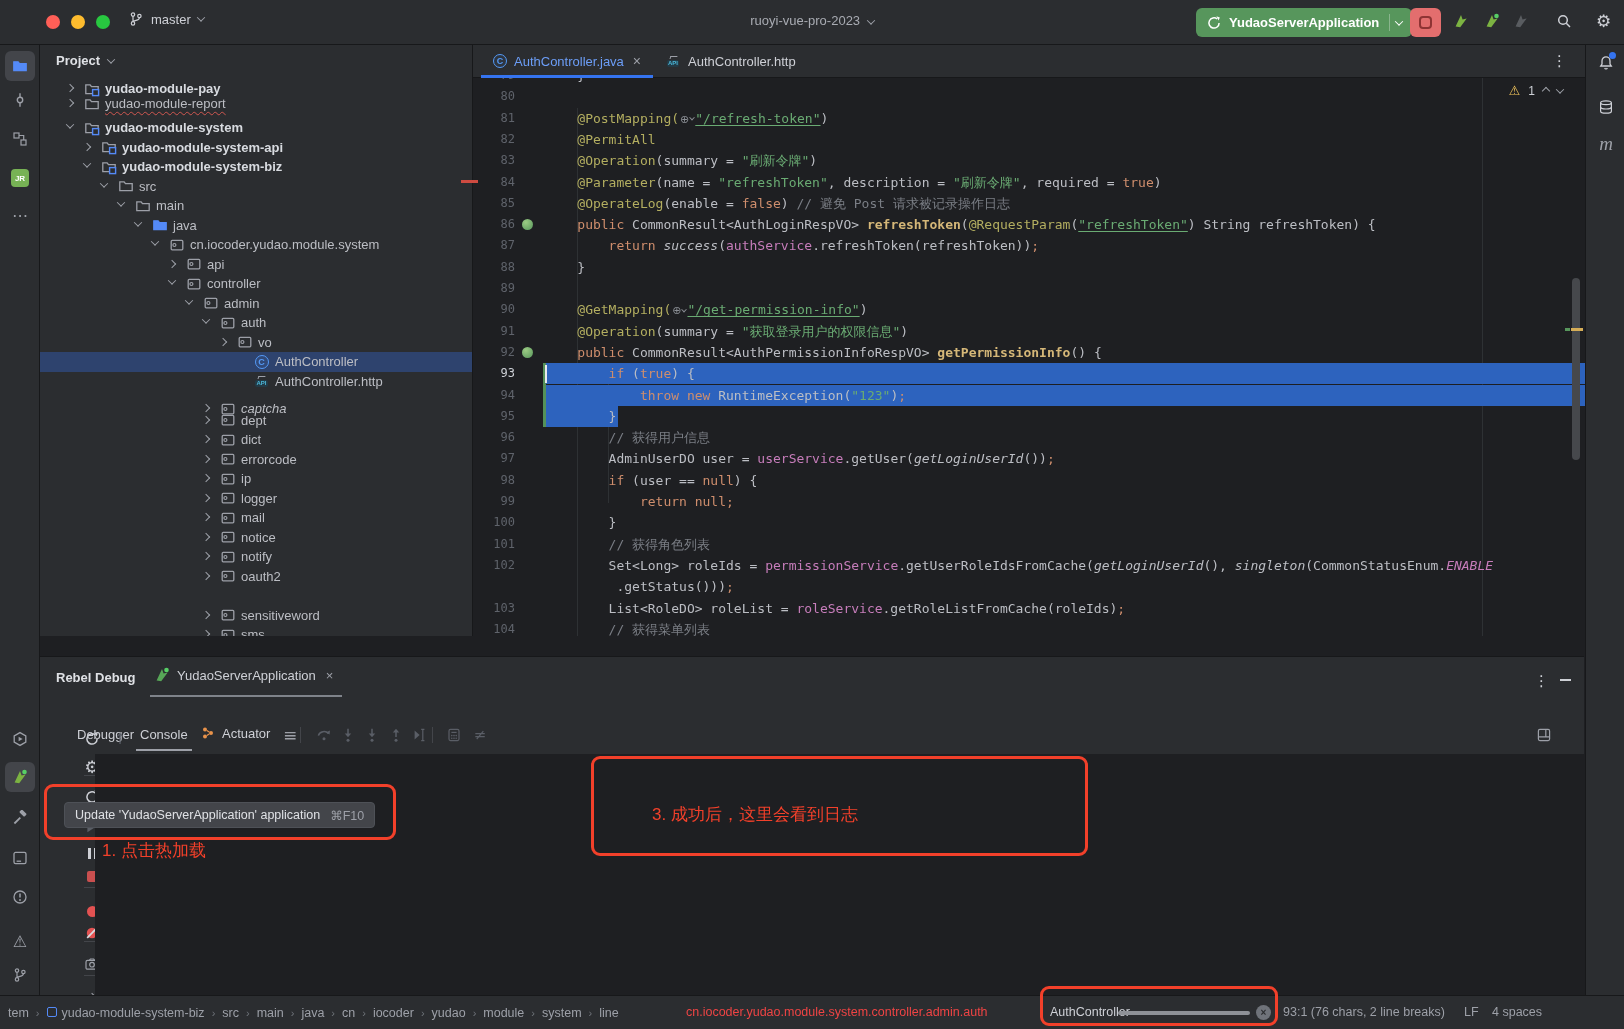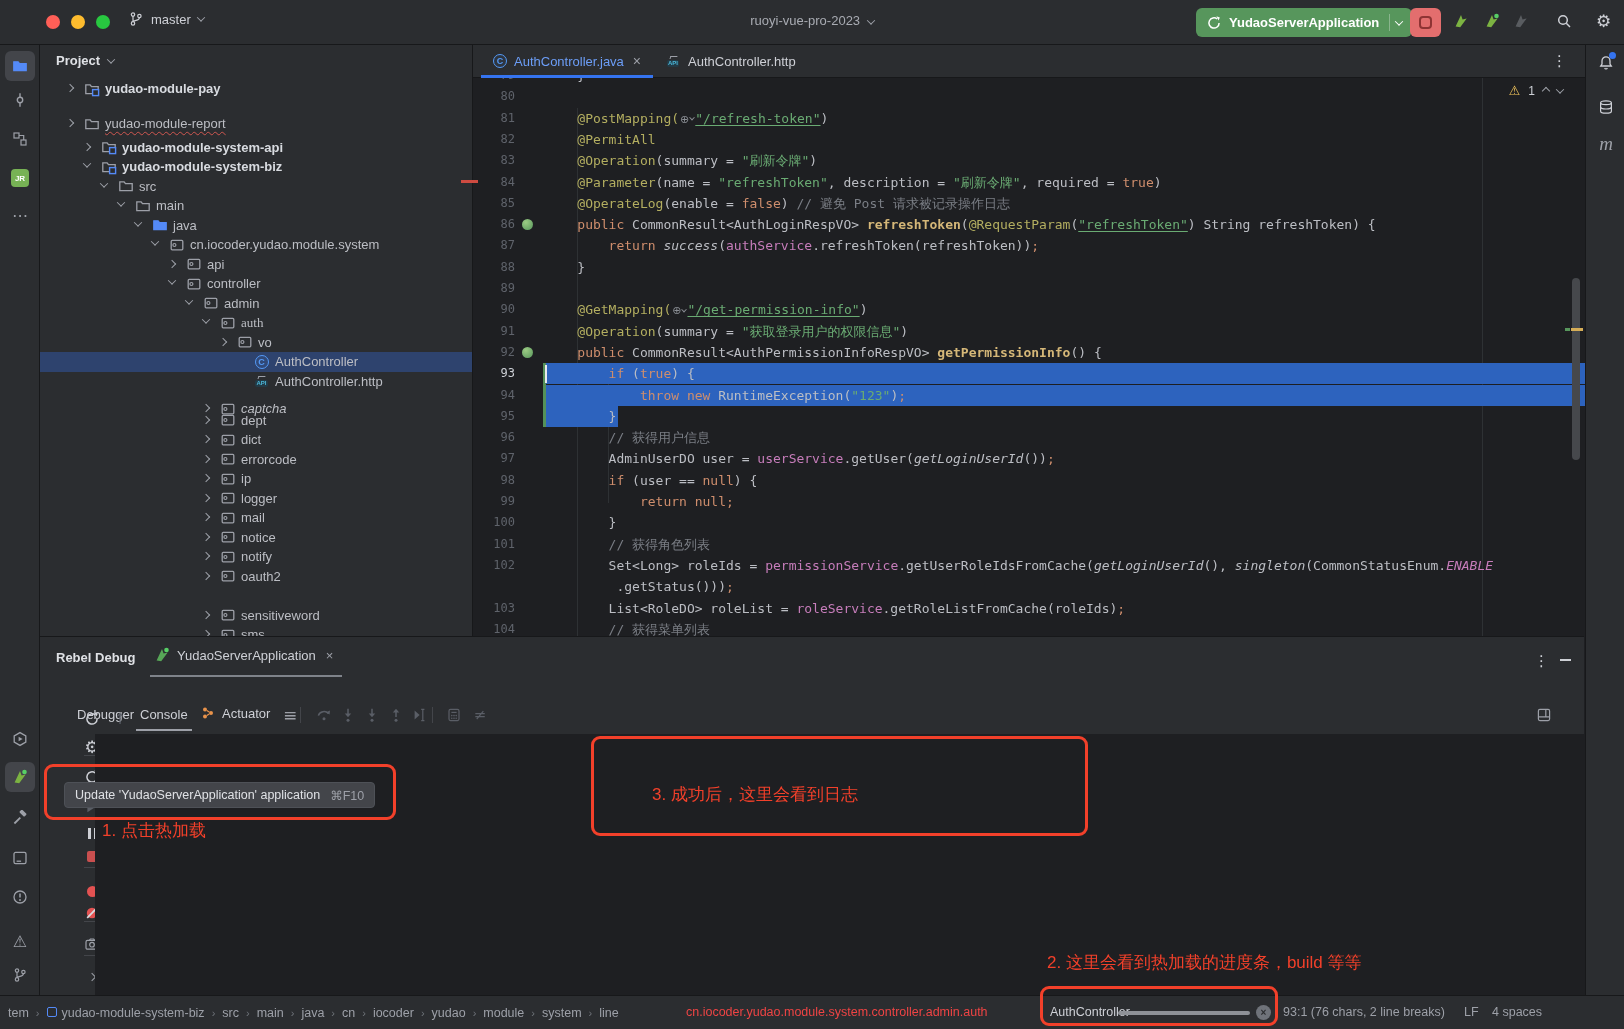--- a/index.html
+++ b/index.html
@@ -61,21 +61,21 @@
 .selbg.part{right:auto;width:72px}
 .gmark{position:absolute;left:49px;top:5px;width:11px;height:11px;border-radius:50%;
   background:radial-gradient(circle at 35% 30%,#9CCB84,#57965C);z-index:2}
 .tk-p{color:#BCBEC4}.tk-k{color:#CF8E6D}.tk-a{color:#B3AE60}.tk-s{color:#6AAB73}
 .tk-su{color:#6AAB73;text-decoration:underline;text-underline-offset:2px}
 .tk-c{color:#7A7E85}.tk-f{color:#C77DBB}.tk-i{color:#BCBEC4;font-style:italic}
 .tk-ip{color:#C77DBB;font-style:italic}.tk-m{color:#D5B778;font-weight:700}.tk-semi{color:#CF8E6D}
 .hintbox{display:inline-flex;align-items:center;color:#8A8E94;font-family:"DejaVu Sans",sans-serif;font-size:11px;margin:0 1px}
 .vline{position:absolute;top:0;bottom:0;width:1px;background:#2E3134}
 
-#dpanel{left:40px;top:636px;width:1544px;height:359px;background:#2B2D30;border-top:1px solid #17181A}
+#dpanel{left:40px;top:656px;width:1544px;height:359px;background:#2B2D30;border-top:1px solid #17181A}
 #dconsole{position:absolute;left:55px;top:97px;right:0;bottom:0;background:#1E1F22}
 .dtab{position:absolute;color:#CED0D6}
 #tooltip{position:absolute;left:24px;top:145px;height:26px;background:#43454A;border:1px solid #4E5157;border-radius:4px;
   display:flex;align-items:center;gap:10px;padding:0 10px;font-size:12.5px;color:#DFE1E5;z-index:30;white-space:nowrap}
 #tooltip .sc{color:#9DA0A8}
 .redbox{position:absolute;border:3px solid #F2402A;border-radius:9px;pointer-events:none;z-index:40}
 .anntext{position:absolute;color:#F2402A;font-size:17px;z-index:40;white-space:nowrap}
 .dsep{position:absolute;left:7px;width:18px;height:1px;background:#43454A}
 .icbtn{position:absolute;width:24px;height:24px;display:flex;align-items:center;justify-content:center;border-radius:4px}
 .icbtn.selbg2{background:#2E436E}
@@ -232,28 +232,38 @@
         <div class="trow" style="top: 2px;">
           <span class="chv tchv right" style="left: 27px; top: 6px;"></span>
           <span class="ticon" style="left: 43px;">
             <svg width="16" height="16" viewBox="0 0 16 16" fill="none" xmlns="http://www.w3.org/2000/svg">
               <path d="M1.8 3.8h4.3l1.4 1.9h6.7v6.9H1.8z" stroke="#9DA0A8" stroke-width="1.3"></path>
               <rect x="8.6" y="8.6" width="6" height="6" fill="#2B2D30" stroke="#548AF7" stroke-width="1.4"></rect>
             </svg>
           </span>
           <span class="tlabel b" style="left: 65px;">yudao-module-pay</span>
         </div>
-        <div class="trow" style="top: 37px;">
+        <div class="trow" style="top: 17px;">
           <span class="chv tchv right" style="left: 27px; top: 6px;"></span>
           <span class="ticon" style="left: 43px;">
             <svg width="16" height="16" viewBox="0 0 16 16" fill="none" xmlns="http://www.w3.org/2000/svg">
               <path d="M1.8 3.8h4.3l1.4 1.9h6.7v6.9H1.8z" stroke="#9DA0A8" stroke-width="1.3"></path>
             </svg>
           </span>
           <span class="tlabel err" style="left: 65px;">yudao-module-report</span>
+        </div>
+        <div class="trow" style="top: 41px;">
+          <span class="chv tchv down" style="left: 27px; top: 5px;"></span>
+          <span class="ticon" style="left: 43px;">
+            <svg width="16" height="16" viewBox="0 0 16 16" fill="none" xmlns="http://www.w3.org/2000/svg">
+              <path d="M1.8 3.8h4.3l1.4 1.9h6.7v6.9H1.8z" stroke="#9DA0A8" stroke-width="1.3"></path>
+              <rect x="8.6" y="8.6" width="6" height="6" fill="#2B2D30" stroke="#548AF7" stroke-width="1.4"></rect>
+            </svg>
+          </span>
+          <span class="tlabel b" style="left: 65px;">yudao-module-system</span>
         </div>
         <div class="trow" style="top: 60.5px;">
           <span class="chv tchv right" style="left: 44px; top: 6px;"></span>
           <span class="ticon" style="left: 60px;">
             <svg width="16" height="16" viewBox="0 0 16 16" fill="none" xmlns="http://www.w3.org/2000/svg">
               <path d="M1.8 3.8h4.3l1.4 1.9h6.7v6.9H1.8z" stroke="#9DA0A8" stroke-width="1.3"></path>
               <rect x="8.6" y="8.6" width="6" height="6" fill="#2B2D30" stroke="#548AF7" stroke-width="1.4"></rect>
             </svg>
           </span>
           <span class="tlabel b" style="left: 82px;">yudao-module-system-api</span>
@@ -328,21 +338,21 @@
         <div class="trow" style="top: 216.5px;">
           <span class="chv tchv down" style="left: 146px; top: 5px;"></span>
           <span class="ticon" style="left: 162px;">
             <svg width="16" height="16" viewBox="0 0 16 16" fill="none" xmlns="http://www.w3.org/2000/svg">
               <rect x="2.2" y="3.4" width="11.6" height="9.4" rx="1" stroke="#9DA0A8" stroke-width="1.3"></rect>
               <circle cx="5.4" cy="8" r="1.5" stroke="#9DA0A8" stroke-width="1.2"></circle>
             </svg>
           </span>
           <span class="tlabel" style="left: 184px;">admin</span>
         </div>
-        <div class="trow" style="top: 236px; font-family: Liberation Serif, serif;">
+        <div class="trow" style="top: 236px;">
           <span class="chv tchv down" style="left: 163px; top: 5px;"></span>
           <span class="ticon" style="left: 179px;">
             <svg width="16" height="16" viewBox="0 0 16 16" fill="none" xmlns="http://www.w3.org/2000/svg">
               <rect x="2.2" y="3.4" width="11.6" height="9.4" rx="1" stroke="#9DA0A8" stroke-width="1.3"></rect>
               <circle cx="5.4" cy="8" r="1.5" stroke="#9DA0A8" stroke-width="1.2"></circle>
             </svg>
           </span>
           <span class="tlabel" style="left: 201px;">auth</span>
         </div>
         <div class="trow" style="top: 255.5px;">
@@ -877,15 +887,14 @@
       </div>
     <div class="ab nw" style="left:686px;top:9px;color:#ef4444">cn.iocoder.yudao.module.system.controller.admin.auth</div>
     <div class="ab nw" style="left:1050px;top:9px;color:#CED0D6">AuthController</div>
     <div id="progressbar"></div>
     <div id="progresscancel">×</div>
     <div class="ab nw" style="left:1283px;top:9px">93:1 (76 chars, 2 line breaks)</div>
     <div class="ab nw" style="left:1464px;top:9px">LF</div>
     <div class="ab nw" style="left:1492px;top:9px">4 spaces</div>
   </div>
 
-  <div class="anntext" style="left:1047px;top:951px">2. 这里会看到热加载的进度条，build 等等</div>
   <div class="redbox" style="left:1040px;top:986px;width:238px;height:40px"></div>
 </div>
 
 </body></html>

